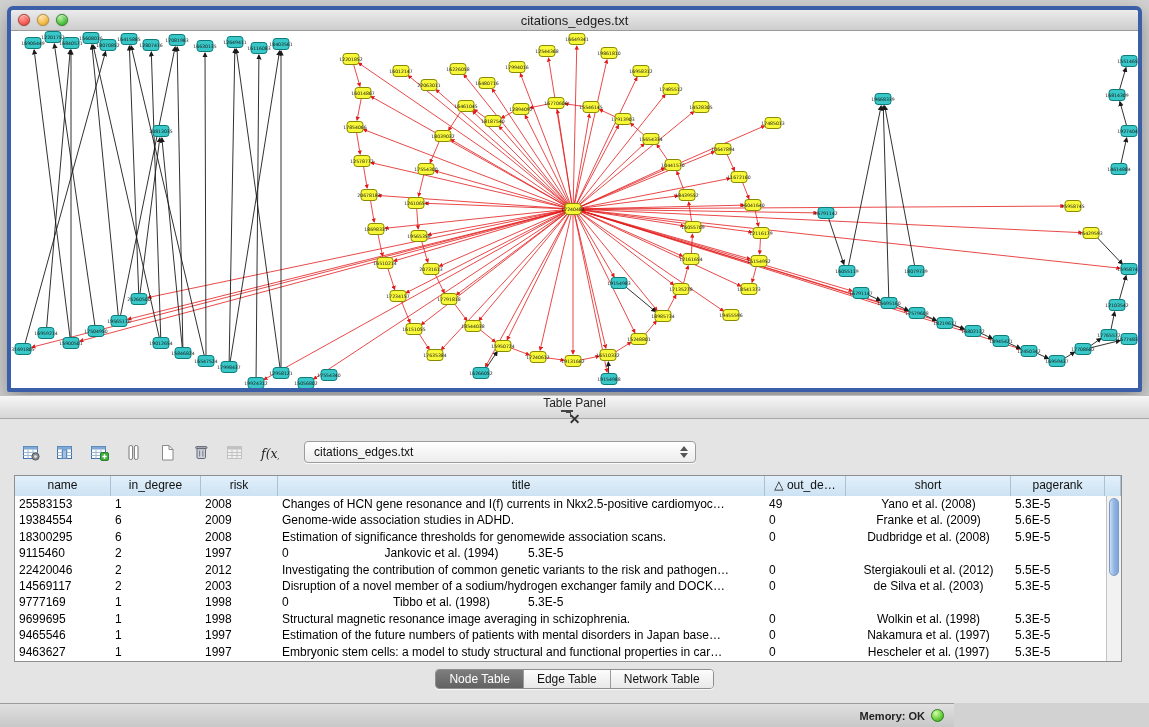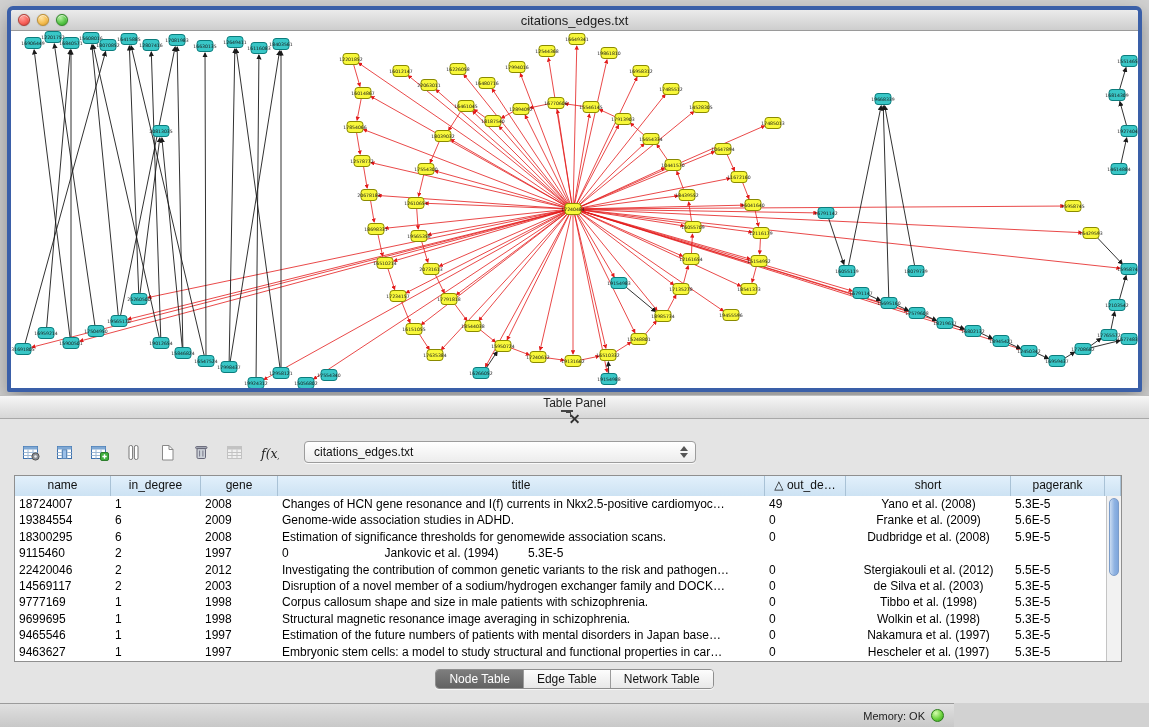--- a/index.html
+++ b/index.html
@@ -61,21 +61,21 @@
   .tabgroup { display:inline-flex; border:1px solid #8e8e8e; border-radius:4px; overflow:hidden; background:#efefef;
     box-shadow:0 1px 0 rgba(255,255,255,.7); }
   .tab { font-size:12px; color:#111; padding:2px 13px; border-left:1px solid #9b9b9b; cursor:pointer;
     background:linear-gradient(#fdfdfd,#e8e8e8); }
   .tab:first-child { border-left:none; }
   .tab.active { background:linear-gradient(#7d7d7d,#626262); color:#fff; }
 
   
   .statusbar { position:absolute; left:0; bottom:0; width:954px; height:24px;
     background:linear-gradient(#e0e0e0,#c8c8c8); border-top:1px solid #9b9b9b;
-    display:flex; align-items:center; justify-content:flex-end; padding-right:10px; gap:6px; }
+    display:flex; align-items:center; justify-content:flex-end; padding-right:10px; gap:6px;font-weight:bold; }
   .mem-label { font-size:11px; color:#222; }
   .memdot { width:13px; height:13px; border-radius:50%; border:1px solid #2a7d18;
     background:radial-gradient(circle at 35% 28%, #d6fcae, #6ed23f 55%, #2f9e1f); }
 </style>
 </head>
 <body>
 
 <div class="desktop">
 
   <div class="net-window">
@@ -772,30 +772,30 @@
               <i class="up"></i>
               <i class="dn"></i>
             </span>
         </div>
       </div>
 
       <div class="tablebox">
         <div class="thead" id="thead">
             <div class="th" style="width: 96px;">name</div>
             <div class="th" style="width: 90px;">in_degree</div>
-            <div class="th" style="width: 77px;">gene</div>
+            <div class="th" style="width: 77px;">risk</div>
             <div class="th" style="width: 487px;">title</div>
             <div class="th" style="width: 81px;">△ out_de…</div>
             <div class="th" style="width: 165px;">short</div>
             <div class="th" style="width: 94px;">pagerank</div>
             <div class="th" style="flex: 1 1 0%;"></div>
           </div>
         <div class="tbody" id="tbody">
             <div class="tr">
-              <div class="td" style="width: 96px;">18724007</div>
+              <div class="td" style="width: 96px;">25583153</div>
               <div class="td" style="width: 90px;">1</div>
               <div class="td" style="width: 77px;">2008</div>
               <div class="td" style="width: 487px;">Changes of HCN gene resonance and I(f) currents in Nkx2.5-positive cardiomyoc…</div>
               <div class="td" style="width: 81px;">49</div>
               <div class="td center" style="width: 165px;">Yano et al. (2008)</div>
               <div class="td" style="width: 94px;">5.3E-5</div>
             </div>
             <div class="tr">
               <div class="td" style="width: 96px;">19384554</div>
               <div class="td" style="width: 90px;">6</div>
@@ -837,21 +837,20 @@
               <div class="td" style="width: 77px;">2003</div>
               <div class="td" style="width: 487px;">Disruption of a novel member of a sodium/hydrogen exchanger family and DOCK…</div>
               <div class="td" style="width: 81px;">0</div>
               <div class="td center" style="width: 165px;">de Silva et al. (2003)</div>
               <div class="td" style="width: 94px;">5.3E-5</div>
             </div>
             <div class="tr">
               <div class="td" style="width: 96px;">9777169</div>
               <div class="td" style="width: 90px;">1</div>
               <div class="td" style="width: 77px;">1998</div>
-              <div class="td" style="width: 487px;">Corpus callosum shape and size in male patients with schizophrenia.</div>
               <div class="td" style="width: 81px;">0</div>
               <div class="td center" style="width: 165px;">Tibbo et al. (1998)</div>
               <div class="td" style="width: 94px;">5.3E-5</div>
             </div>
             <div class="tr">
               <div class="td" style="width: 96px;">9699695</div>
               <div class="td" style="width: 90px;">1</div>
               <div class="td" style="width: 77px;">1998</div>
               <div class="td" style="width: 487px;">Structural magnetic resonance image averaging in schizophrenia.</div>
               <div class="td" style="width: 81px;">0</div>

